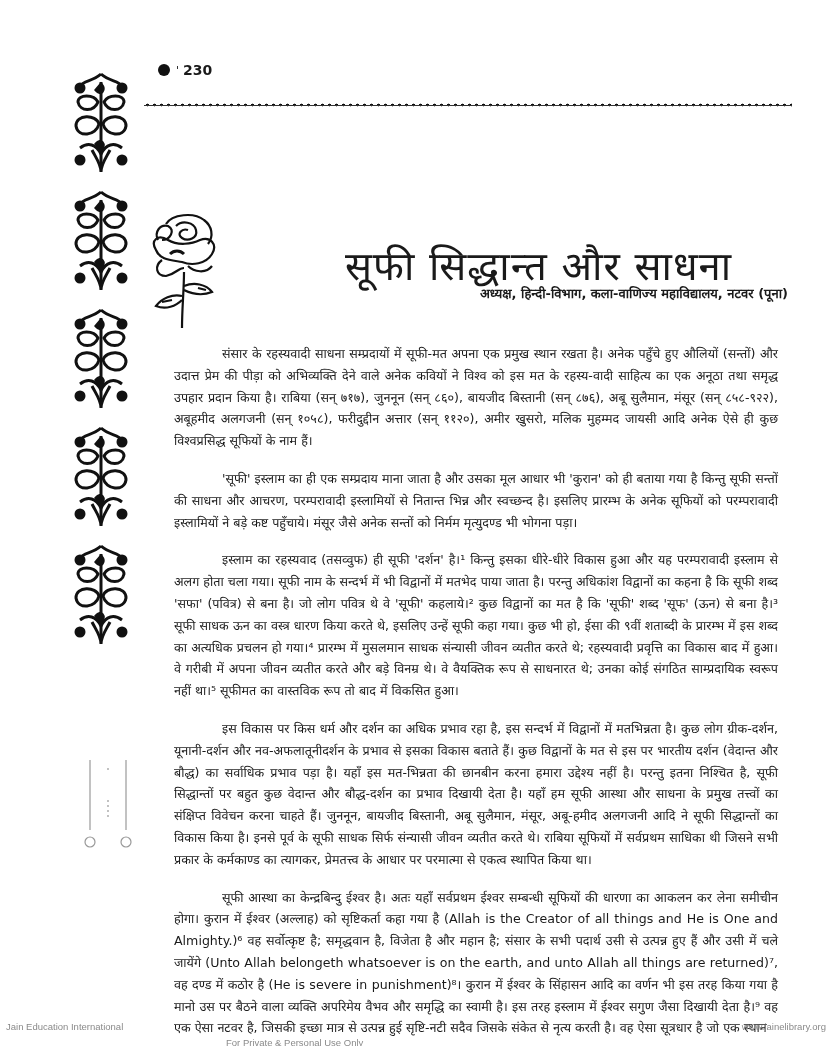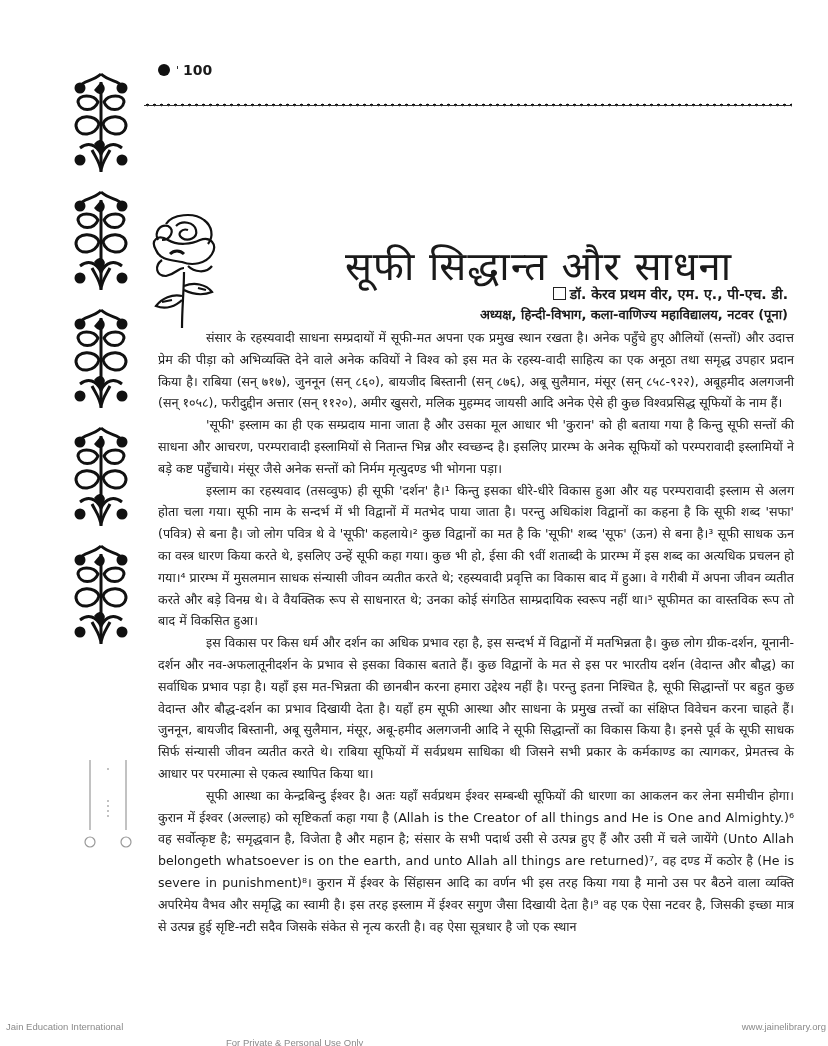--- a/index.html
+++ b/index.html
@@ -13,34 +13,34 @@
   .dotted-rule::before { content: ""; position: absolute; left: 0; right: 0; top: 1.5px; height: 1px; background: #333; }
   .ornament-column { position: absolute; left: 72px; top: 72px; width: 58px; }
   .ornament { width: 58px; height: 104px; margin-bottom: 10px; }
   .hooks { position: absolute; left: 80px; top: 760px; width: 60px; height: 100px; }
   .rose { position: absolute; left: 148px; top: 210px; width: 72px; height: 118px; }
   .article-title { position: absolute; left: 345px; top: 210px; font-size: 40px; font-weight: normal; letter-spacing: 1px; white-space: nowrap; }
   .byline { position: absolute; right: 40px; top: 284px; text-align: right; font-size: 13px; font-weight: bold; line-height: 20px; }
   .byline .box { display: inline-block; width: 11px; height: 11px; border: 1.5px solid #222; vertical-align: -1px; margin-right: 4px; }
   .byline .name { font-size: 14px; }
   .body-text { position: absolute; left: 158px; top: 327px; width: 636px; font-size: 12.6px; line-height: 21.8px; text-align: justify; }
-  .body-text p { margin: 0; text-indent: 48px; }
+  .body-text p { margin: 16px; text-indent: 48px; }
   .body-text p.first { text-indent: 48px; }
   .footer { position: absolute; top: 1021px; left: 0; width: 828px; height: 16px; font-family: "Liberation Sans", sans-serif; font-size: 9.5px; color: #8a8a8a; }
   .footer .left { position: absolute; left: 6px; }
   .footer .center { position: absolute; left: 226px; margin-top: 16px; }
   .footer .right { position: absolute; right: 2px; }
 </style>
 </head>
 <body>
 
 <div class="page-header">
   <span class="bullet"></span>
   <span class="tick">'</span>
-  <span class="page-num">100</span>
+  <span class="page-num">230</span>
 </div>
 
 <div class="dotted-rule"></div>
 
 <div class="ornament-column">
   <svg class="ornament" viewBox="0 0 58 104">
       <g fill="none" stroke="#111" stroke-width="3">
         <path d="M29 2 C20 10 12 8 8 14 M29 2 C38 10 46 8 50 14"></path>
         <circle cx="8" cy="16" r="4" fill="#111"></circle>
         <circle cx="50" cy="16" r="4" fill="#111"></circle>
@@ -153,21 +153,20 @@
       <path d="M36 62 C36 80 34 98 34 118"></path>
       <path d="M34 86 C24 84 14 88 8 96 C18 100 28 96 34 90"></path>
       <path d="M36 76 C46 72 58 74 64 82 C54 86 44 84 36 80"></path>
       <path d="M14 92 L24 90 M50 78 L58 80"></path>
     </g>
   </svg>
 
 <h1 class="article-title">सूफी सिद्धान्त और साधना</h1>
 
 <div class="byline">
-  <div><span class="box"></span><span class="name">डॉ. केरव प्रथम वीर, एम. ए., पी-एच. डी.</span></div>
   <div>अध्यक्ष, हिन्दी-विभाग, कला-वाणिज्य महाविद्यालय, नटवर (पूना)</div>
 </div>
 
 <div class="body-text">
   <p class="first">संसार के रहस्यवादी साधना सम्प्रदायों में सूफी-मत अपना एक प्रमुख स्थान रखता है। अनेक पहुँचे हुए औलियों (सन्तों) और उदात्त प्रेम की पीड़ा को अभिव्यक्ति देने वाले अनेक कवियों ने विश्व को इस मत के रहस्य-वादी साहित्य का एक अनूठा तथा समृद्ध उपहार प्रदान किया है। राबिया (सन् ७१७), जुननून (सन् ८६०), बायजीद बिस्तानी (सन् ८७६), अबू सुलैमान, मंसूर (सन् ८५८-९२२), अबूहमीद अलगजनी (सन् १०५८), फरीदुद्दीन अत्तार (सन् ११२०), अमीर खुसरो, मलिक मुहम्मद जायसी आदि अनेक ऐसे ही कुछ विश्वप्रसिद्ध सूफियों के नाम हैं।</p>
   <p>'सूफी' इस्लाम का ही एक सम्प्रदाय माना जाता है और उसका मूल आधार भी 'कुरान' को ही बताया गया है किन्तु सूफी सन्तों की साधना और आचरण, परम्परावादी इस्लामियों से नितान्त भिन्न और स्वच्छन्द है। इसलिए प्रारम्भ के अनेक सूफियों को परम्परावादी इस्लामियों ने बड़े कष्ट पहुँचाये। मंसूर जैसे अनेक सन्तों को निर्मम मृत्युदण्ड भी भोगना पड़ा।</p>
   <p>इस्लाम का रहस्यवाद (तसव्वुफ) ही सूफी 'दर्शन' है।¹ किन्तु इसका धीरे-धीरे विकास हुआ और यह परम्परावादी इस्लाम से अलग होता चला गया। सूफी नाम के सन्दर्भ में भी विद्वानों में मतभेद पाया जाता है। परन्तु अधिकांश विद्वानों का कहना है कि सूफी शब्द 'सफा' (पवित्र) से बना है। जो लोग पवित्र थे वे 'सूफी' कहलाये।² कुछ विद्वानों का मत है कि 'सूफी' शब्द 'सूफ' (ऊन) से बना है।³ सूफी साधक ऊन का वस्त्र धारण किया करते थे, इसलिए उन्हें सूफी कहा गया। कुछ भी हो, ईसा की ९वीं शताब्दी के प्रारम्भ में इस शब्द का अत्यधिक प्रचलन हो गया।⁴ प्रारम्भ में मुसलमान साधक संन्यासी जीवन व्यतीत करते थे; रहस्यवादी प्रवृत्ति का विकास बाद में हुआ। वे गरीबी में अपना जीवन व्यतीत करते और बड़े विनम्र थे। वे वैयक्तिक रूप से साधनारत थे; उनका कोई संगठित साम्प्रदायिक स्वरूप नहीं था।⁵ सूफीमत का वास्तविक रूप तो बाद में विकसित हुआ।</p>
   <p>इस विकास पर किस धर्म और दर्शन का अधिक प्रभाव रहा है, इस सन्दर्भ में विद्वानों में मतभिन्नता है। कुछ लोग ग्रीक-दर्शन, यूनानी-दर्शन और नव-अफलातूनीदर्शन के प्रभाव से इसका विकास बताते हैं। कुछ विद्वानों के मत से इस पर भारतीय दर्शन (वेदान्त और बौद्ध) का सर्वाधिक प्रभाव पड़ा है। यहाँ इस मत-भिन्नता की छानबीन करना हमारा उद्देश्य नहीं है। परन्तु इतना निश्चित है, सूफी सिद्धान्तों पर बहुत कुछ वेदान्त और बौद्ध-दर्शन का प्रभाव दिखायी देता है। यहाँ हम सूफी आस्था और साधना के प्रमुख तत्त्वों का संक्षिप्त विवेचन करना चाहते हैं। जुननून, बायजीद बिस्तानी, अबू सुलैमान, मंसूर, अबू-हमीद अलगजनी आदि ने सूफी सिद्धान्तों का विकास किया है। इनसे पूर्व के सूफी साधक सिर्फ संन्यासी जीवन व्यतीत करते थे। राबिया सूफियों में सर्वप्रथम साधिका थी जिसने सभी प्रकार के कर्मकाण्ड का त्यागकर, प्रेमतत्त्व के आधार पर परमात्मा से एकत्व स्थापित किया था।</p>
   <p>सूफी आस्था का केन्द्रबिन्दु ईश्वर है। अतः यहाँ सर्वप्रथम ईश्वर सम्बन्धी सूफियों की धारणा का आकलन कर लेना समीचीन होगा। कुरान में ईश्वर (अल्लाह) को सृष्टिकर्ता कहा गया है (Allah is the Creator of all things and He is One and Almighty.)⁶ वह सर्वोत्कृष्ट है; समृद्धवान है, विजेता है और महान है; संसार के सभी पदार्थ उसी से उत्पन्न हुए हैं और उसी में चले जायेंगे (Unto Allah belongeth whatsoever is on the earth, and unto Allah all things are returned)⁷, वह दण्ड में कठोर है (He is severe in punishment)⁸। कुरान में ईश्वर के सिंहासन आदि का वर्णन भी इस तरह किया गया है मानो उस पर बैठने वाला व्यक्ति अपरिमेय वैभव और समृद्धि का स्वामी है। इस तरह इस्लाम में ईश्वर सगुण जैसा दिखायी देता है।⁹ वह एक ऐसा नटवर है, जिसकी इच्छा मात्र से उत्पन्न हुई सृष्टि-नटी सदैव जिसके संकेत से नृत्य करती है। वह ऐसा सूत्रधार है जो एक स्थान</p>
 </div>

